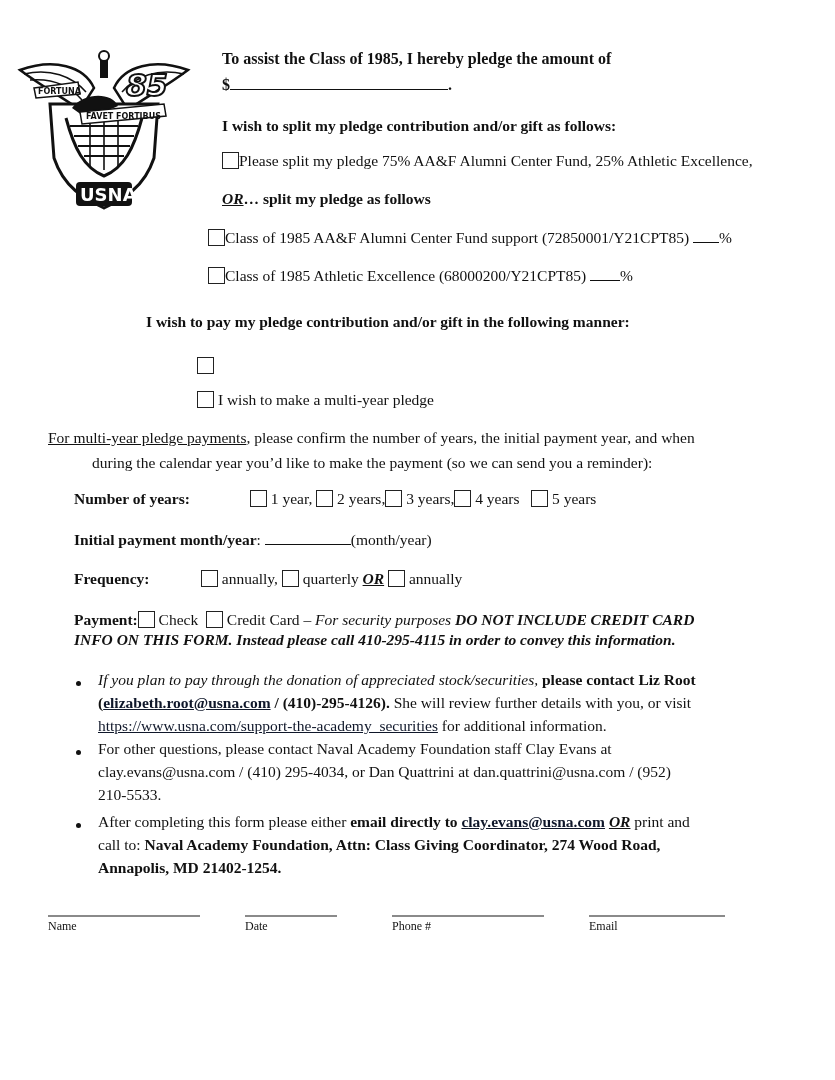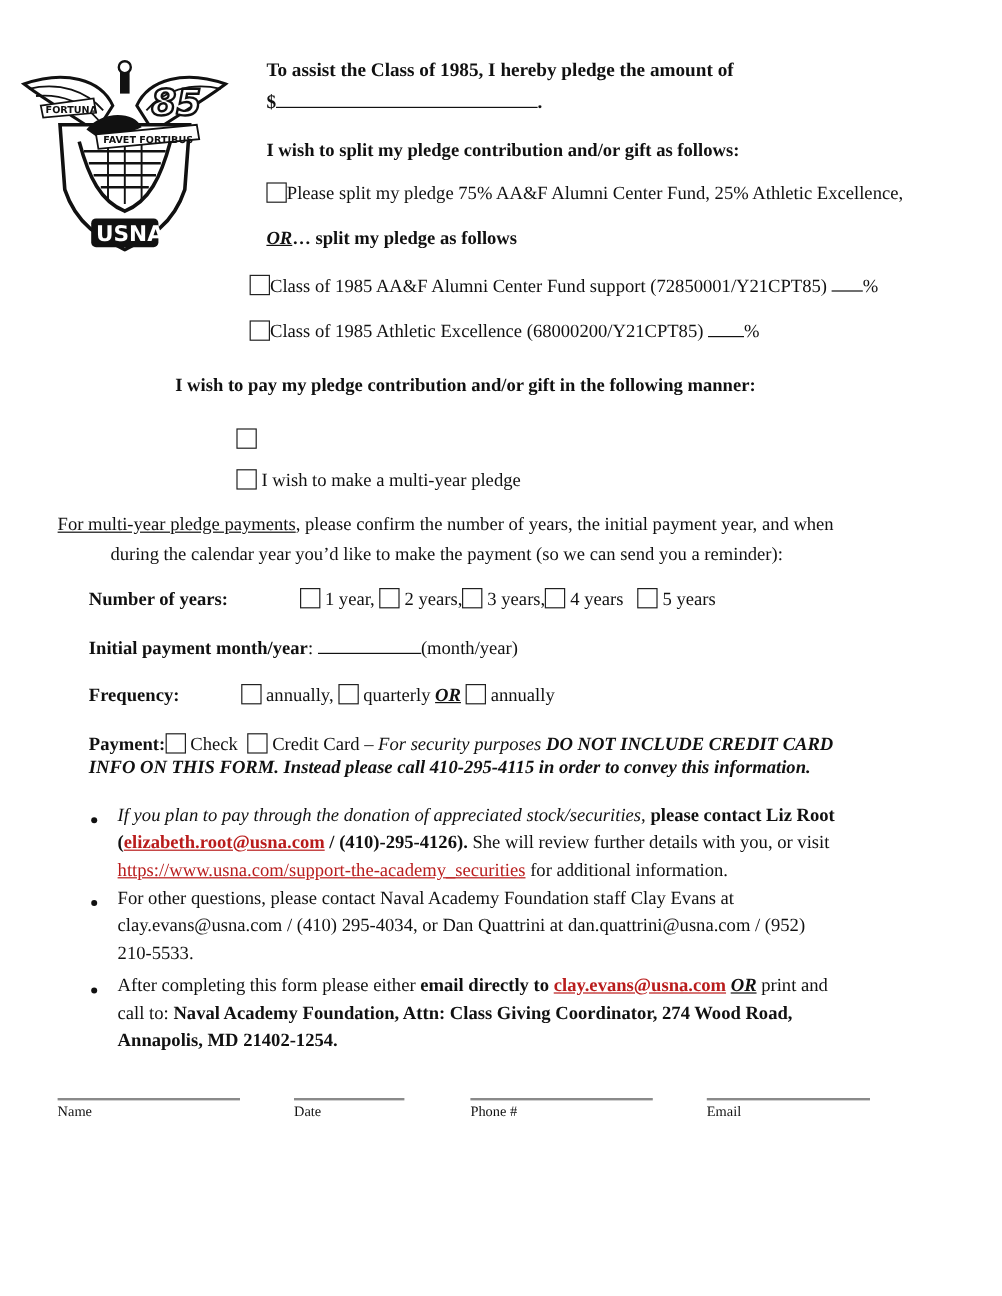--- a/index.html
+++ b/index.html
@@ -10,21 +10,21 @@
   }
   .abs { position: absolute; white-space: nowrap; }
   .b { font-weight: bold; }
   .i { font-style: italic; }
   .u { text-decoration: underline; text-align: center; }
   .cb {
     display: inline-block; width: 17px; height: 17px;
     border: 1.3px solid #222; box-sizing: border-box;
     vertical-align: -3px; background: #fff;
   }
-  .link { color: #b91c1c; text-decoration: underline; }
+  .link { color: #0f172a; text-decoration: underline; }
   .blank { display: inline-block; border-bottom: 1.3px solid #111; height: 14px; vertical-align: baseline; }
   .logo { position: absolute; left: 14px; top: 48px; width: 180px; height: 170px; }
   .heading { font-size: 16px; font-weight: bold; }
   .bullet-dot { position: absolute; width: 5px; height: 5px; border-radius: 50%; background: #111; }
   .sigline { position: absolute; height: 2px; background: #8a8a8a; }
   .siglabel { position: absolute; font-size: 12px; }
 </style>
 </head>
 <body>
 

